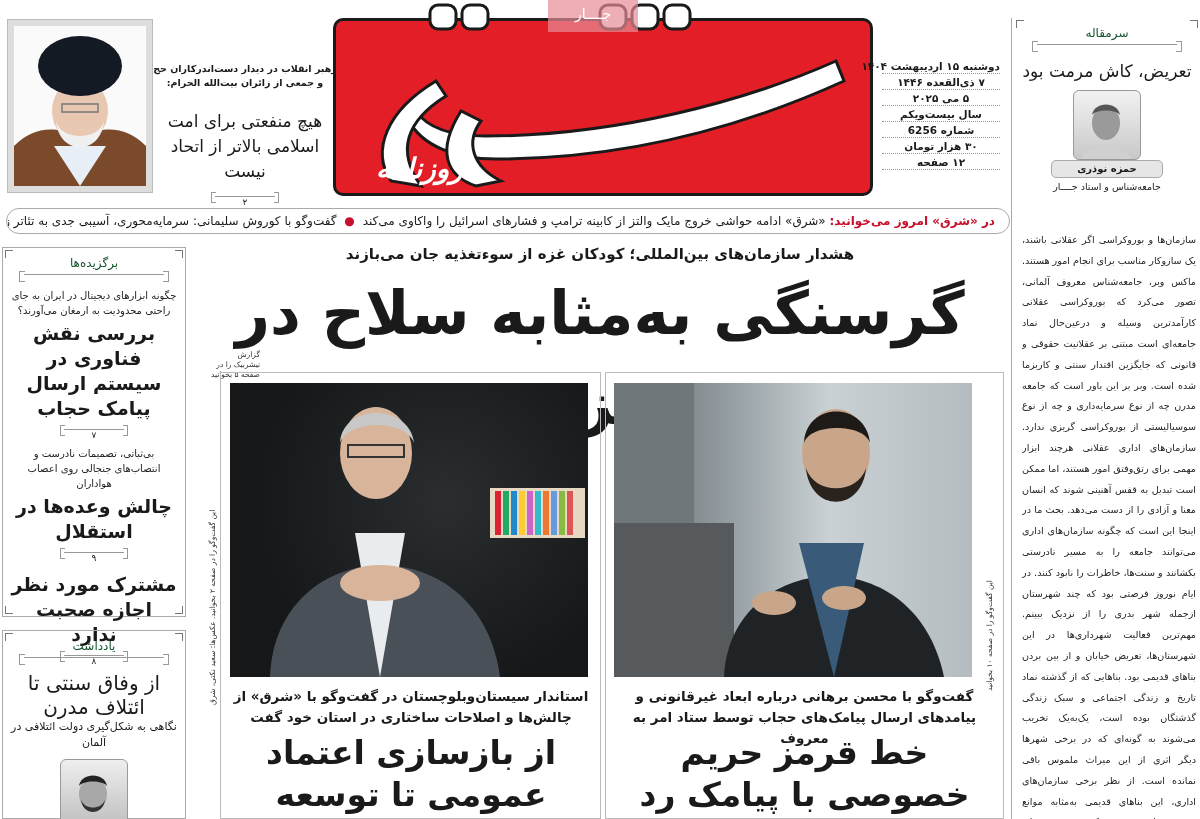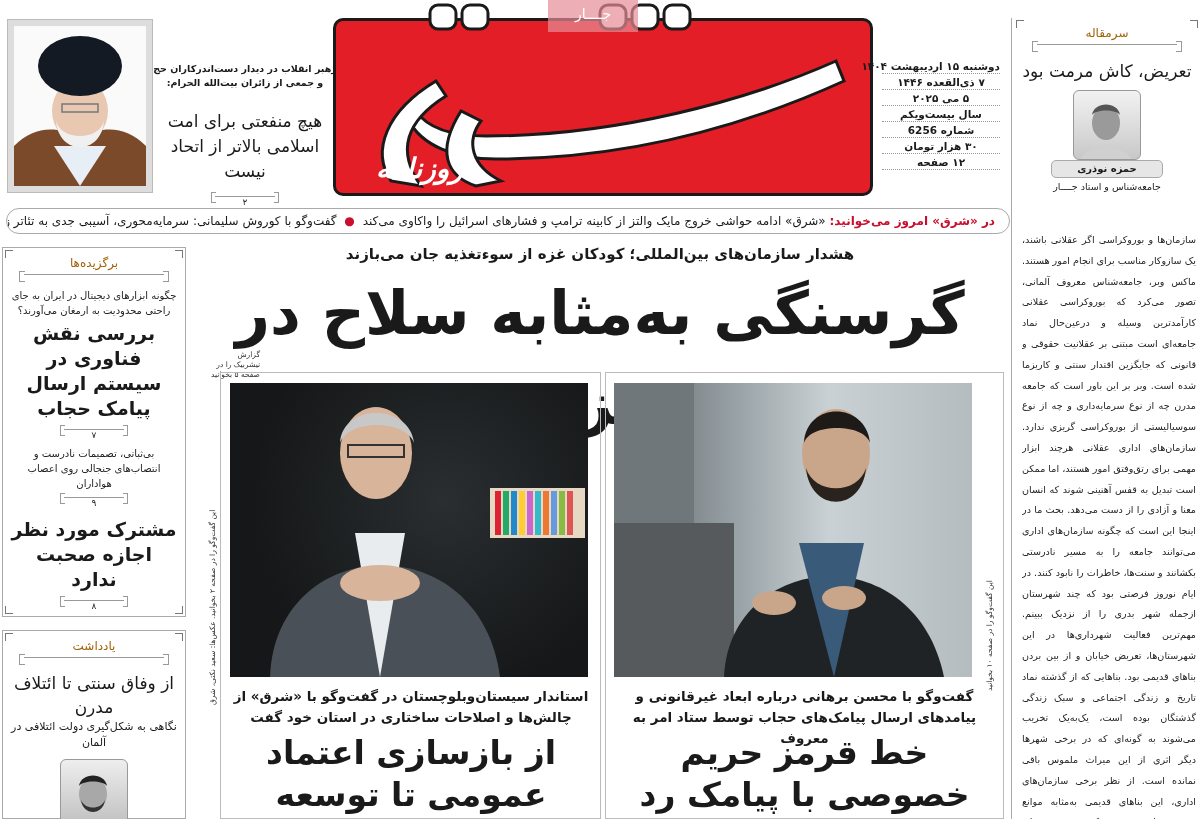--- a/index.html
+++ b/index.html
@@ -27,31 +27,31 @@
   .pageref::after { right: -4px; border-left: none; }
 
   
   .ticker { left: 6px; top: 208px; width: 1004px; height: 26px; border: 1px solid #aaa; border-radius: 13px; padding: 0 14px; font-size: 12px; line-height: 24px; white-space: nowrap; overflow: hidden; text-align: right; }
   .ticker .lead { color: #c8102e; font-weight: bold; }
   .ticker .bullet { color: #c8102e; font-weight: bold; margin: 0 4px; }
 
   
   .sbox { border: 1px solid #aaa; text-align: center; padding: 8px 8px; }
   .sbox .corner { position: absolute; width: 8px; height: 8px; border: 1px solid #777; }
-  .sec-title { color: #a16207; font-size: 12px; letter-spacing: 1px; }
+  .sec-title { color: #14532d; font-size: 12px; letter-spacing: 1px; }
   .sec-rule { margin: 4px auto 8px; width: 140px; border-top: 1px solid #999; position: relative; height: 6px; }
   .sec-rule::before, .sec-rule::after { content: ""; position: absolute; top: -4px; width: 5px; height: 9px; border: 1px solid #999; }
   .sec-rule::before { left: -5px; border-right: none; }
   .sec-rule::after { right: -5px; border-left: none; }
   .kicker-sm { font-size: 10px; line-height: 15px; color: #222; }
   .head-md { font-size: 19px; font-weight: bold; line-height: 25px; margin: 3px 0 2px; }
 
   .picks { left: 2px; top: 247px; width: 184px; height: 370px; }
   .note { left: 2px; top: 630px; width: 184px; height: 189px; }
-  .note-title { font-size: 17px; line-height: 24px; }
+  .note-title { font-size: 20px; line-height: 24px; }
   .note-sub { font-size: 11px; line-height: 16px; }
   .author-photo { width: 68px; height: 74px; margin: 8px auto 0; border: 1px solid #999; border-radius: 6px; background: linear-gradient(180deg,#eee,#bbb); position: relative; overflow: hidden; }
 
   
   .editorial { left: 1016px; top: 20px; width: 182px; height: 212px; text-align: center; padding-top: 6px; }
   .editorial .corner { position: absolute; width: 8px; height: 8px; border: 1px solid #777; }
   .ed-title { font-size: 17px; line-height: 26px; }
   .ed-photo { width: 68px; height: 70px; margin: 6px auto 0; border: 1px solid #999; border-radius: 6px; background: linear-gradient(180deg,#f2f2f2,#c8c8c8); position: relative; overflow: hidden; }
   .ed-author { width: 112px; margin: 0 auto; font-size: 10px; font-weight: bold; background: #e6e6e6; border: 1px solid #aaa; border-radius: 5px; line-height: 16px; }
   .ed-role { font-size: 9.5px; margin-top: 3px; }
@@ -157,20 +157,21 @@
   <div class="sec-title">برگزیده‌ها</div>
   <div class="sec-rule"></div>
 
   <div>
     <div class="kicker-sm">چگونه ابزارهای دیجیتال در ایران به جای راحتی محدودیت به ارمغان می‌آورند؟</div>
     <div class="head-md">بررسی نقش فناوری در سیستم ارسال پیامک حجاب</div>
     <div class="pageref" style="margin:2px 0 6px;">۷</div>
   </div>
   <div>
     <div class="kicker-sm">بی‌ثباتی، تصمیمات نادرست و انتصاب‌های جنجالی روی اعصاب هواداران</div>
+    <div class="head-md">چالش وعده‌ها در استقلال</div>
     <div class="pageref" style="margin:2px 0 6px;">۹</div>
   </div>
   <div>
     <div class="head-md">مشترک مورد نظر اجازه صحبت ندارد</div>
     <div class="pageref" style="margin:2px 0 0;">۸</div>
   </div>
 </div>
 
 <div class="abs sbox note">
   <span class="corner" style="top:2px;right:2px;border-left:none;border-bottom:none;"></span>

